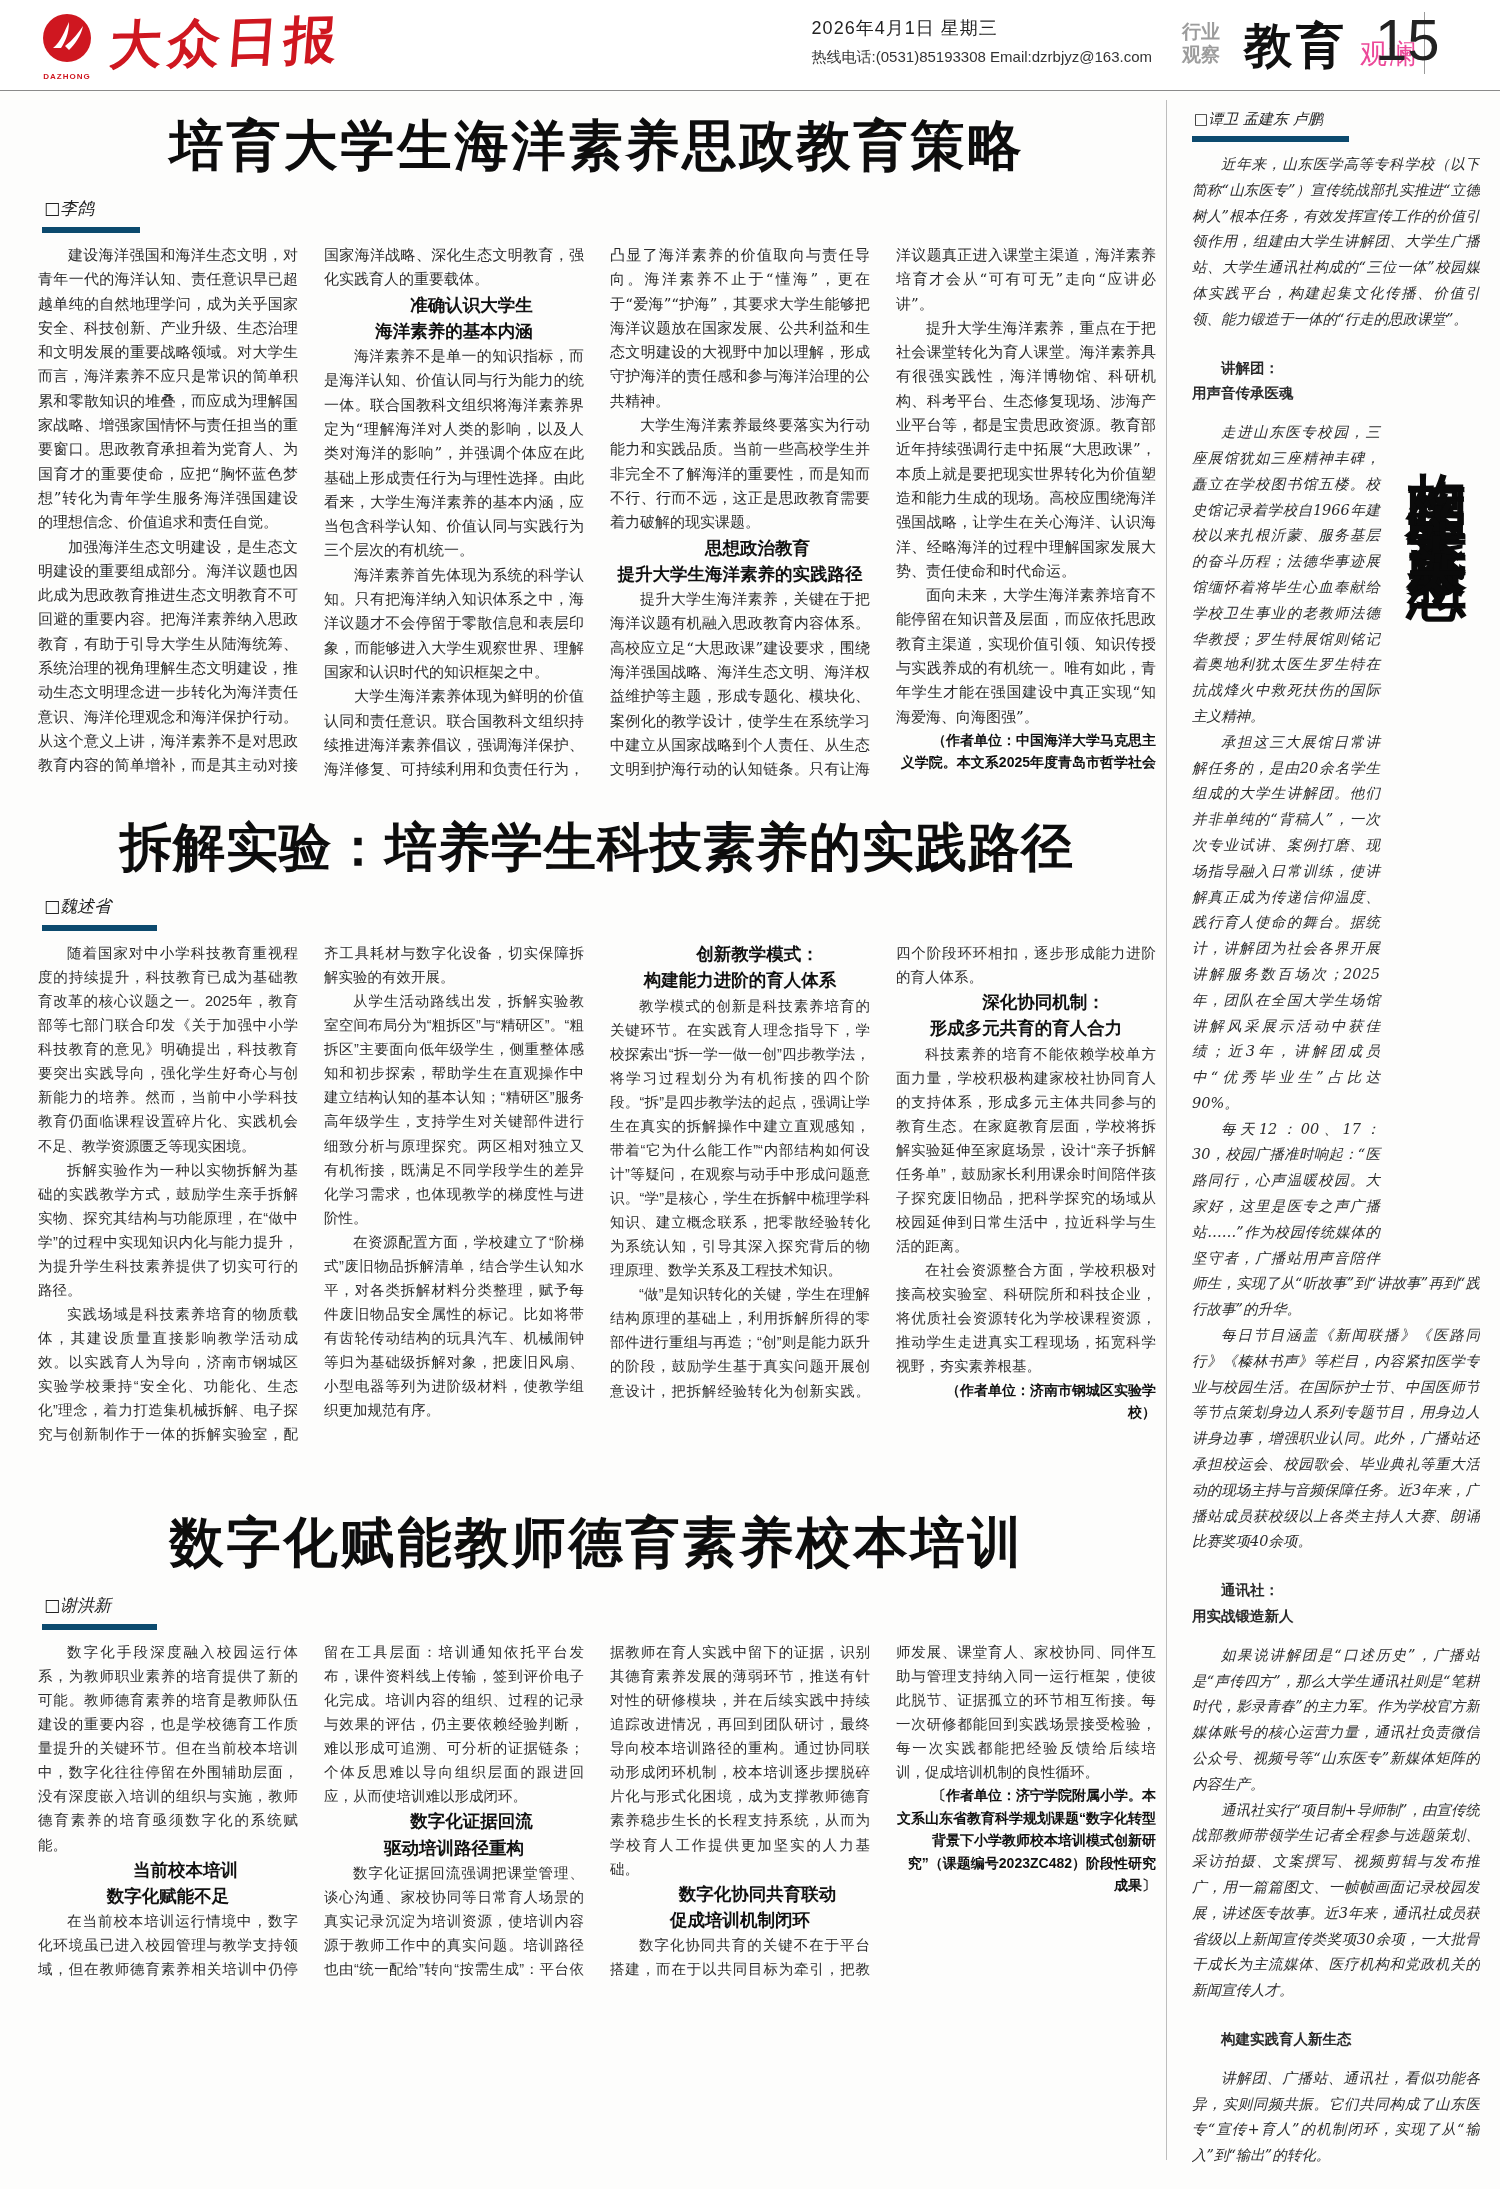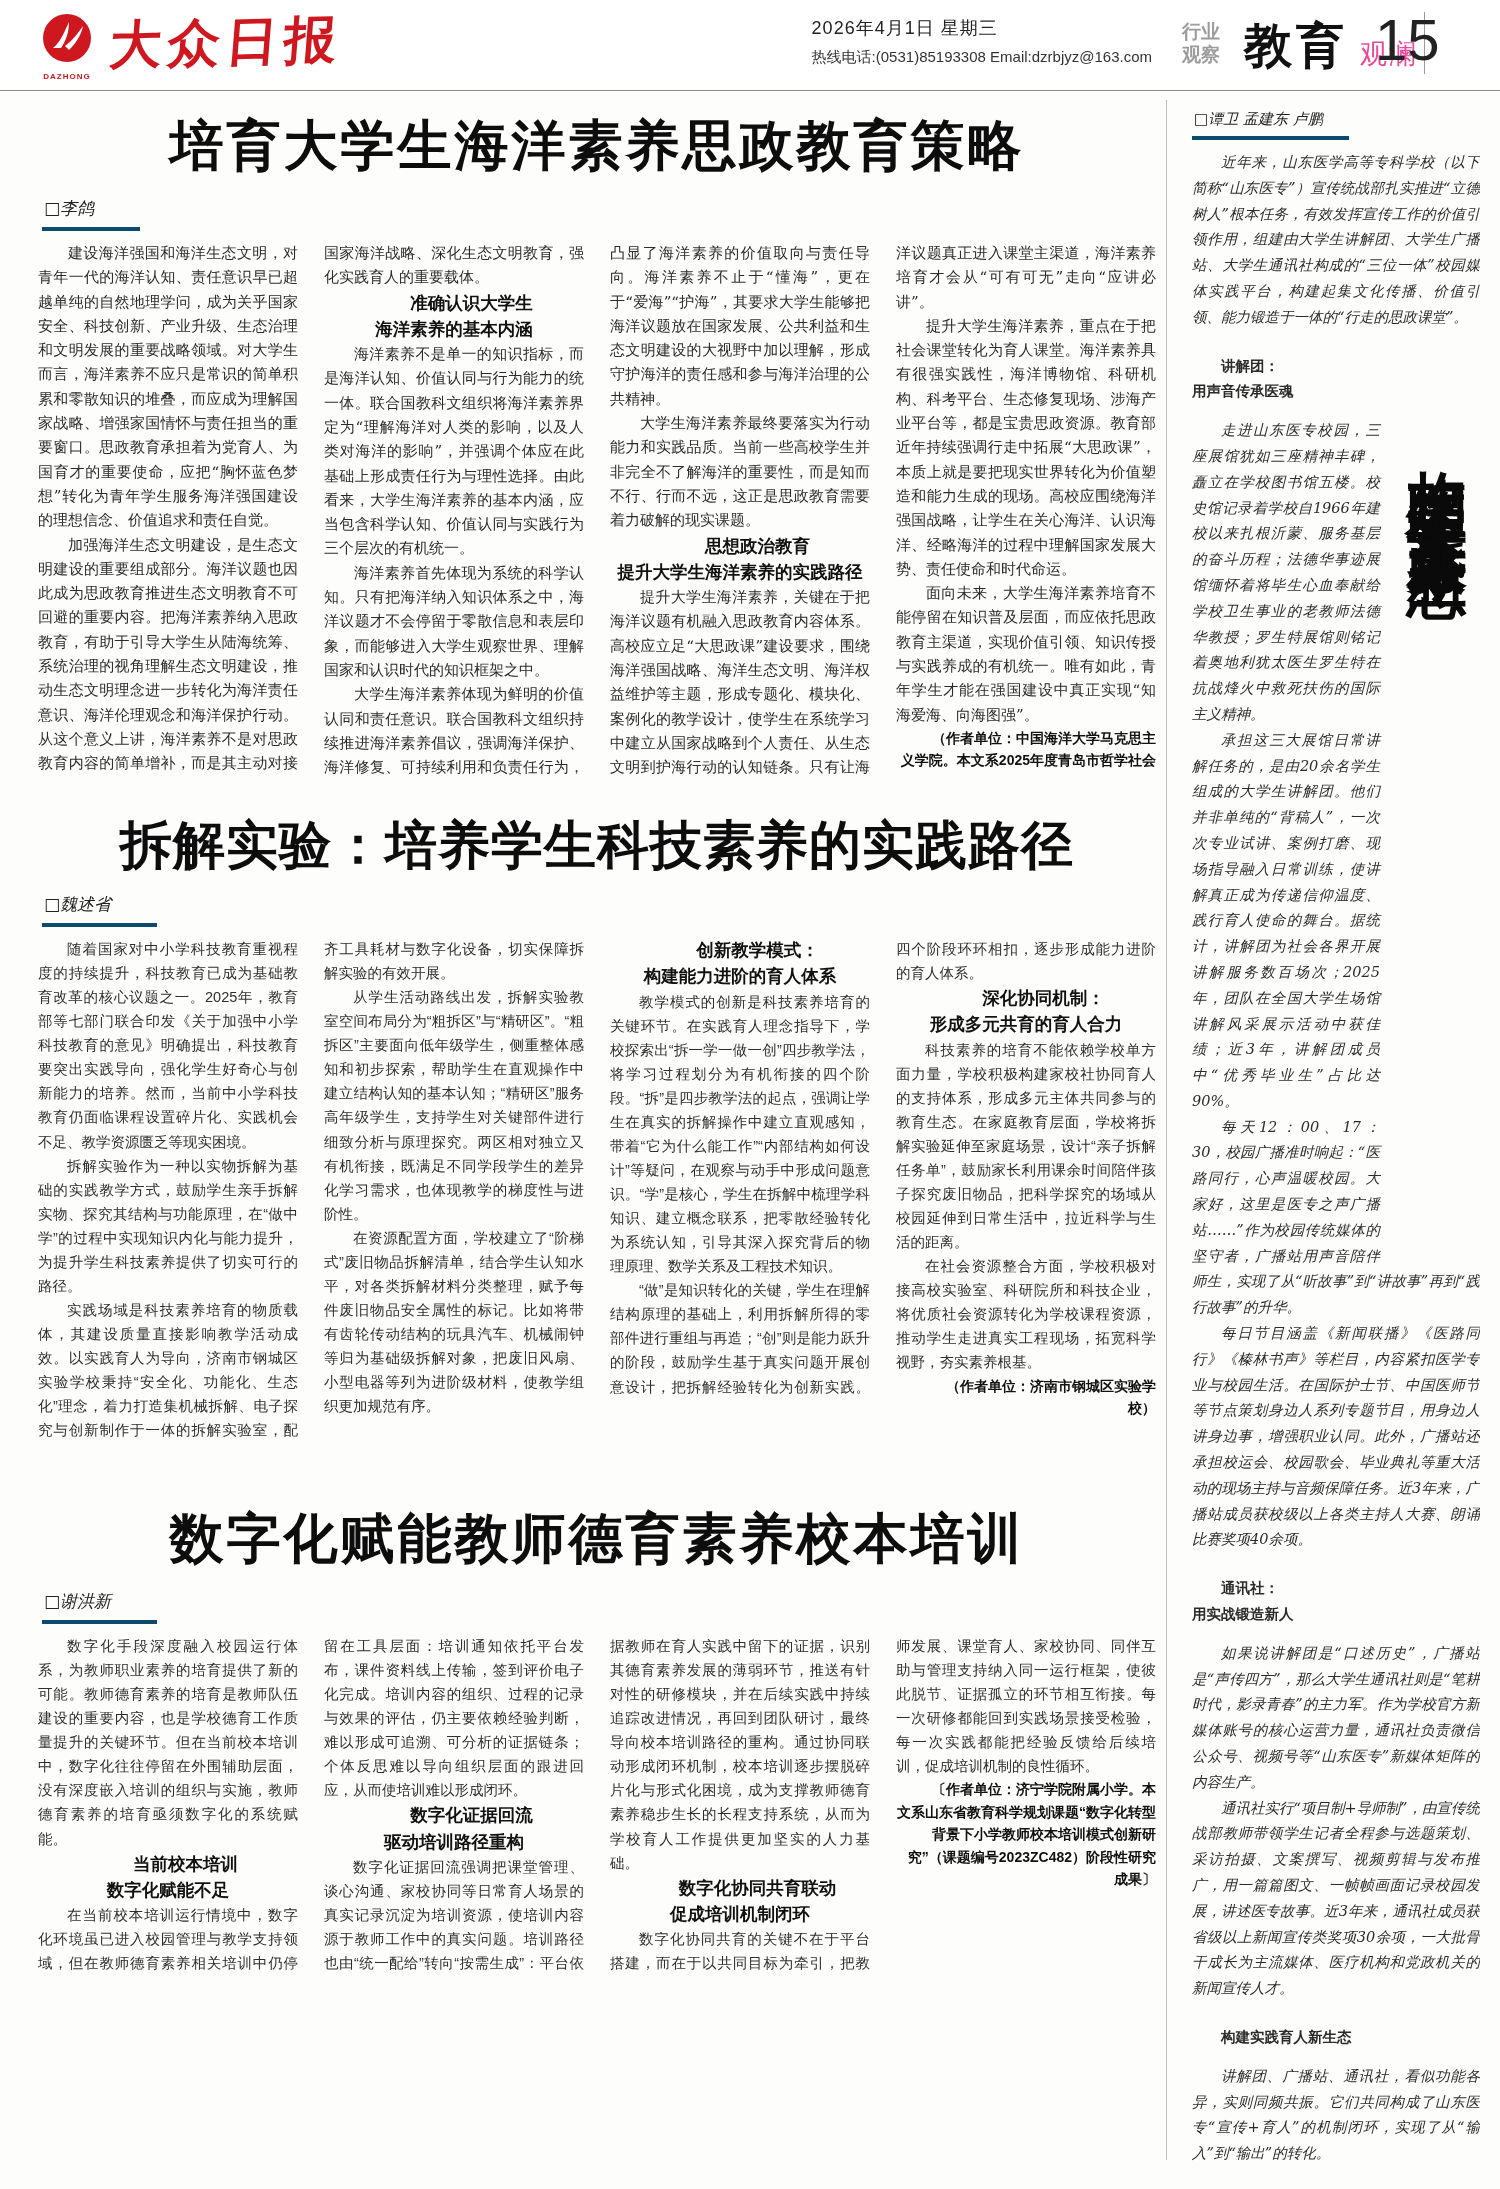--- a/index.html
+++ b/index.html
@@ -25,21 +25,21 @@
   #left-region{position:absolute;left:38px;top:100px;width:1118px;}
   #strip-rule{position:absolute;left:1166px;top:100px;width:1px;height:2060px;background:#bdbdbd;}
   #side-article{position:absolute;left:1192px;top:104px;width:288px;height:2070px;overflow:hidden;}
 
   
   .headline-sans{font-size:54px;font-weight:bold;text-align:center;letter-spacing:3px;color:#0d0d0d;
                  font-family:"Liberation Sans",sans-serif;margin:10px 0 8px;}
   .headline-serif{font-size:52px;font-weight:bold;text-align:center;letter-spacing:1px;color:#0d0d0d;
                   font-family:"Liberation Serif",serif;margin:14px 0 6px;}
   .byline{display:inline-block;font-family:"DejaVu Serif",serif;font-style:italic;font-size:17px;color:#222;
-          border-bottom:4px solid #0c4a6e;padding:2px 46px 7px 2px;margin:4px 0 10px 4px;}
+          border-bottom:6px solid #0c4a6e;padding:2px 46px 7px 2px;margin:4px 0 10px 4px;}
   .colwrap{column-count:4;column-gap:26px;overflow:hidden;text-align:justify;}
   .colwrap p{margin:0;text-indent:2em;}
   .art-serif .colwrap{font-family:"DejaVu Serif",serif;font-size:15px;line-height:1.62;color:#2b2b2b;}
   .art-sans .colwrap{font-family:"Liberation Sans",sans-serif;font-size:14.5px;line-height:1.66;color:#2e2e2e;}
   .sub{font-family:"Liberation Sans",sans-serif;font-weight:bold;font-size:17.5px;line-height:1.5;color:#111;
        text-align:center;white-space:pre-line;margin:16px 0 12px;text-indent:0;}
   .credit{font-weight:bold;text-align:right;text-indent:0;margin-top:10px;
           font-family:"Liberation Sans",sans-serif;font-size:14px;line-height:1.6;color:#111;}
   #a1 .colwrap{height:556px;}
   #a2 .colwrap{height:556px;}

